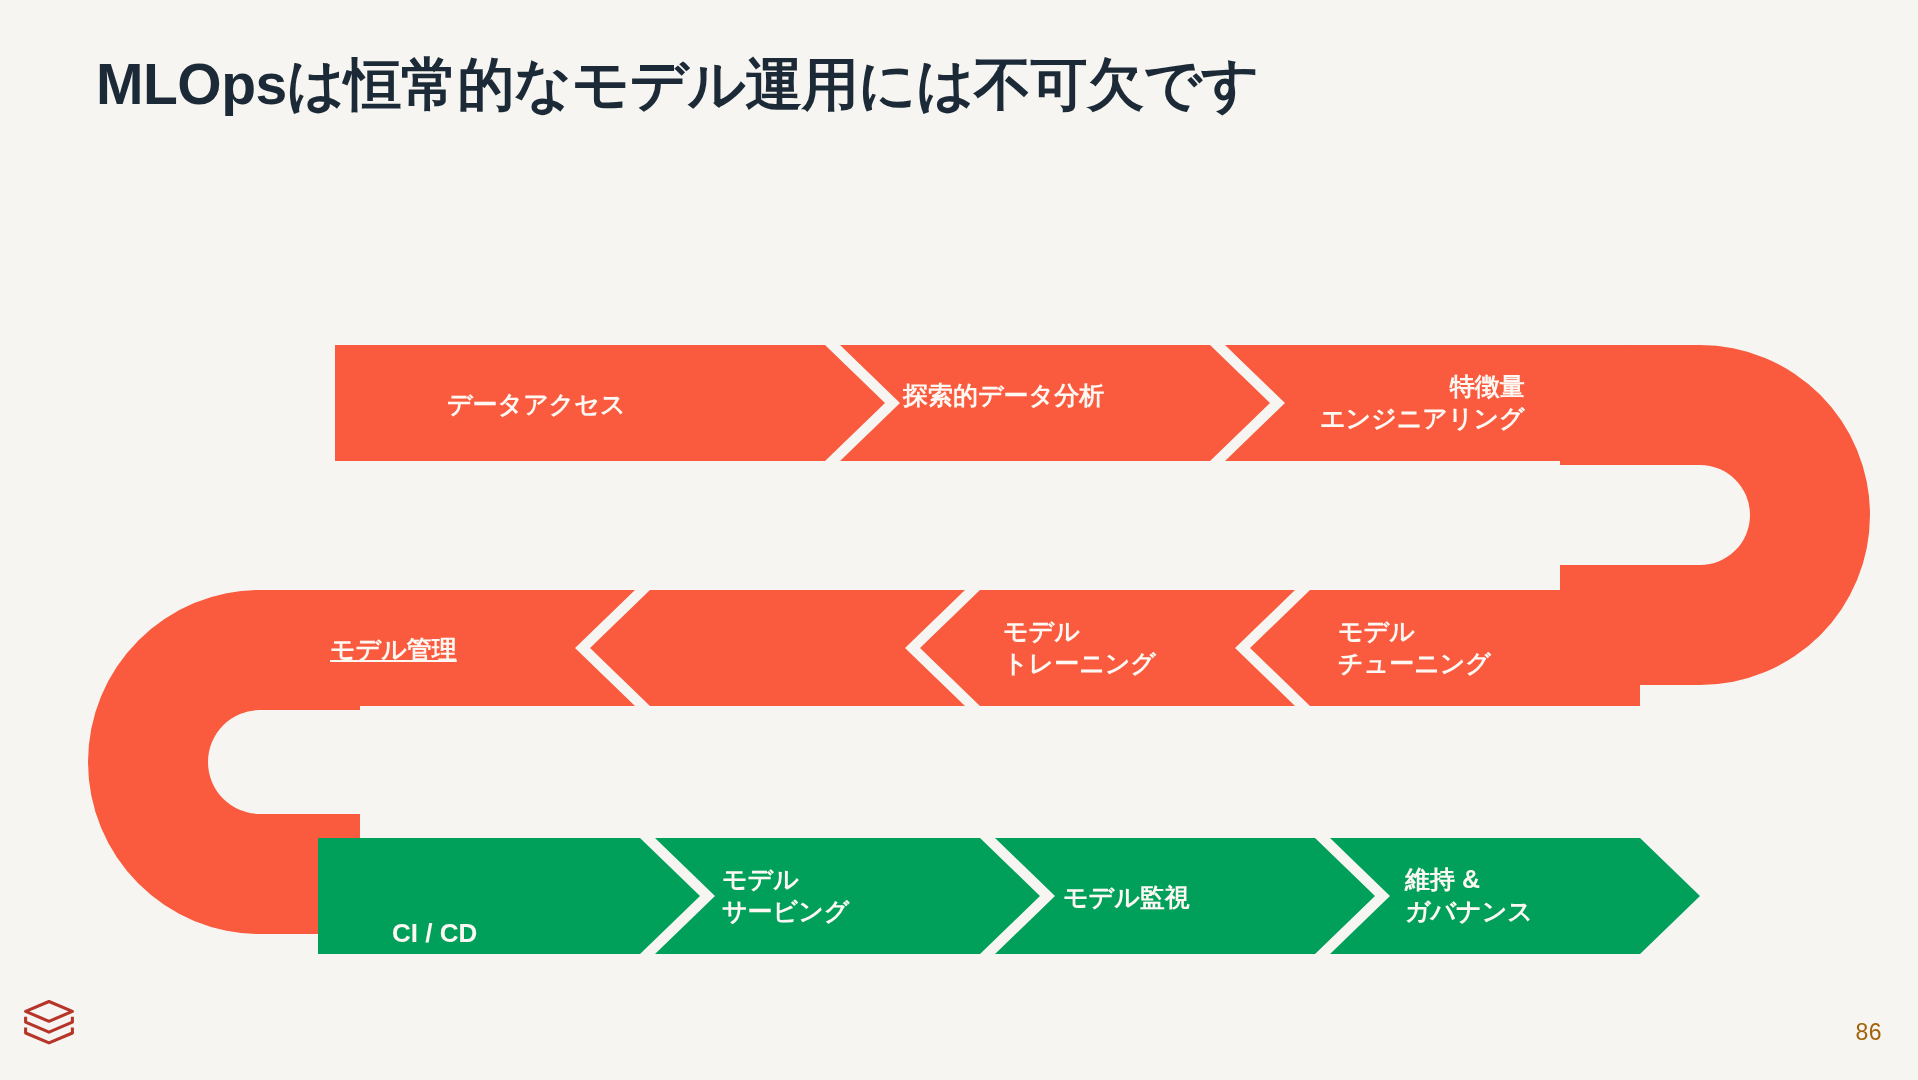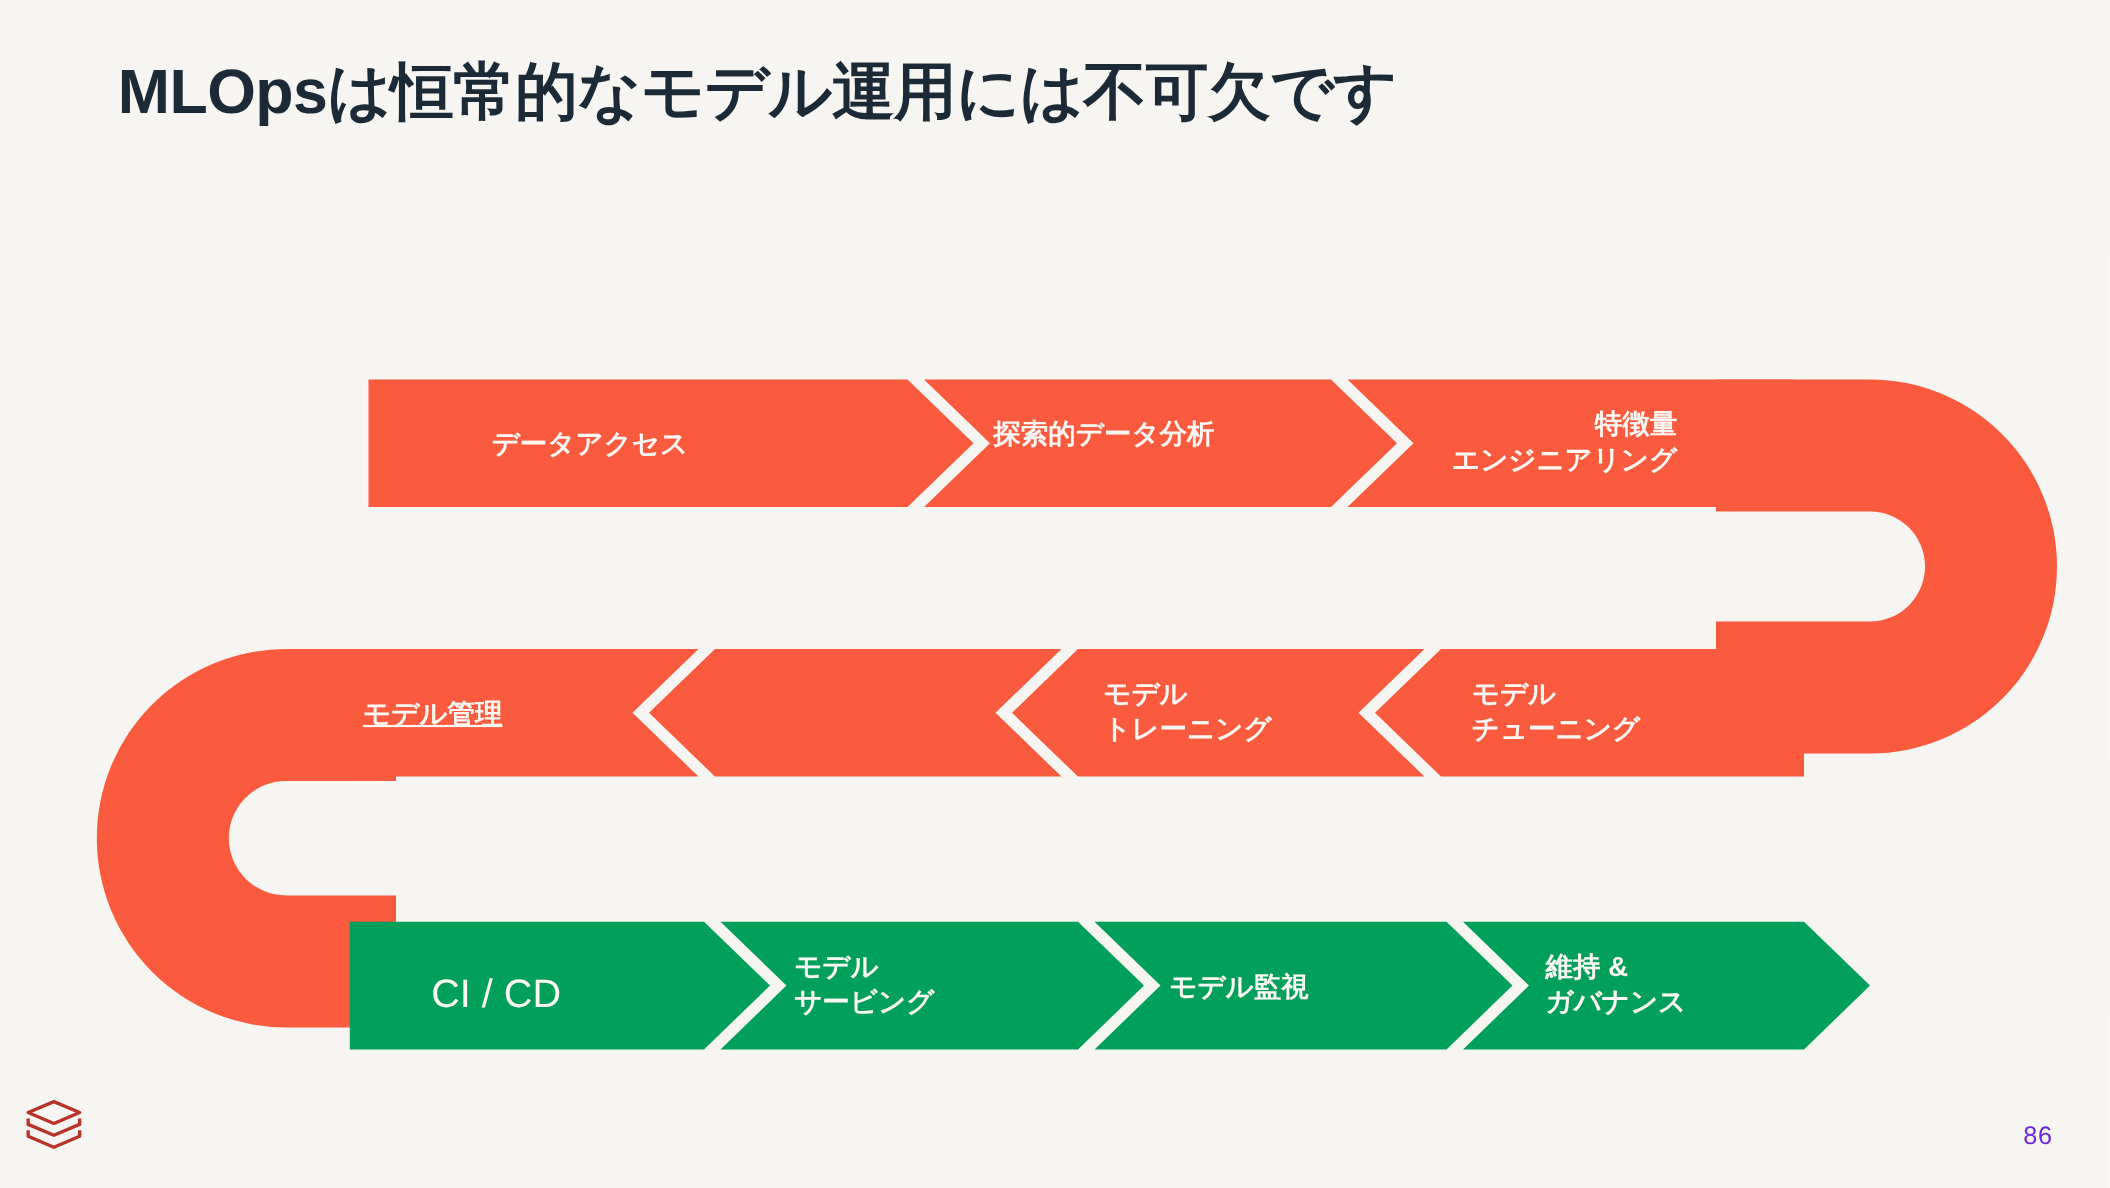--- a/index.html
+++ b/index.html
@@ -13,21 +13,21 @@
   }
   #slide {
     position: relative;
     width: 1918px;
     height: 1080px;
     background: #F7F5F1;
     overflow: hidden;
   }
   #title {
     position: absolute;
-    left: 107px;
+    left: 96px;
     top: 52px;
     font-size: 57px;
     font-weight: bold;
     color: #1B2A36;
     letter-spacing: -0.5px;
     white-space: nowrap;
     line-height: 1.15;
   }
   #flow-svg {
     position: absolute;
@@ -39,29 +39,30 @@
   .chev-label {
     position: absolute;
     color: #FDF8F3;
     font-weight: bold;
     font-size: 25px;
     line-height: 1.28;
     white-space: pre-line;
     pointer-events: none;
   }
   .chev-label.latin {
-    font-weight: normal;
-    font-size: 36px;
+    font-weight: bold;
+    font-size: 26px;
+    margin-top: 37px;
   }
   #page-num {
     position: absolute;
-    right: 52px;
+    right: 36px;
     bottom: 34px;
     font-size: 23px;
-    color: #6d28d9;
+    color: #a16207;
     letter-spacing: 0.5px;
   }
   #logo {
     position: absolute;
     left: 22px;
     bottom: 28px;
     width: 54px;
     height: 56px;
   }
 </style>

